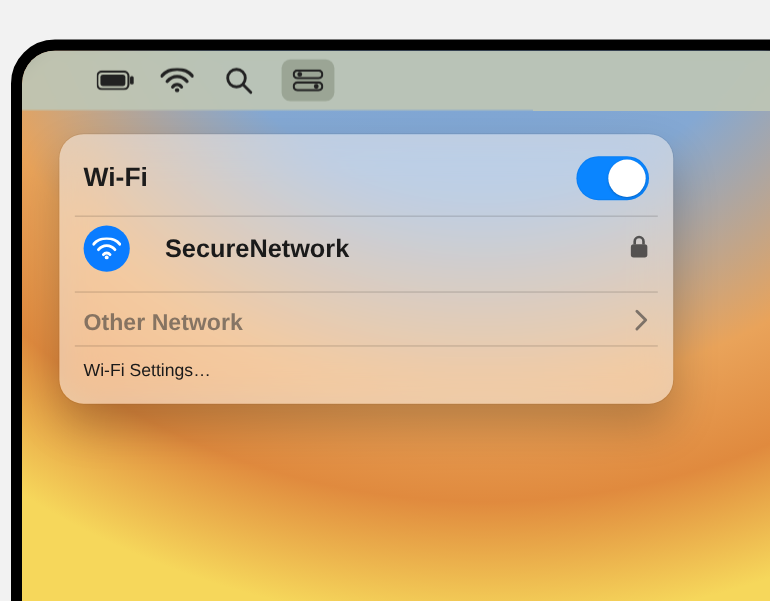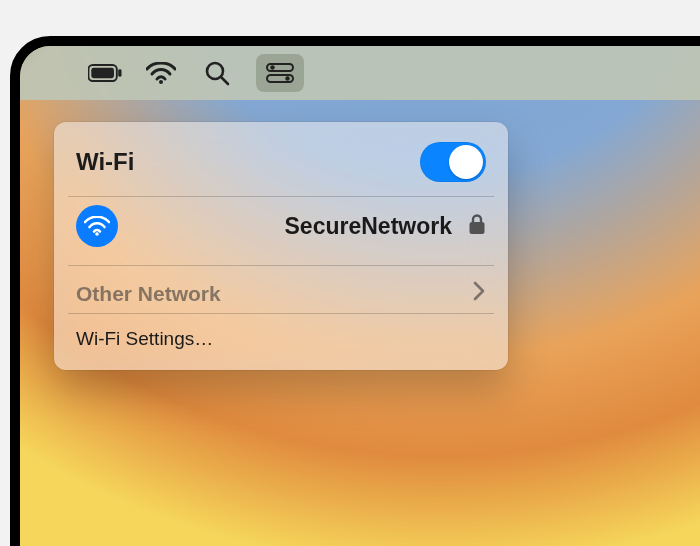--- a/index.html
+++ b/index.html
@@ -46,54 +46,53 @@
   .mb-clock {
     margin-left: 6px;
     font-size: 24px; font-weight: 600; color:#1a1a1a; letter-spacing: 0.2px;
     white-space: nowrap;
   }
   .mb-clock .time { margin-left: 10px; }
 
   .popover {
     position: absolute;
     top: 76px; left: 34px;
-    width: 454px;
-    border-radius: 12px;
+    width: 558px;
+    border-radius: 22px;
     background: rgba(235,232,230,0.60);
     box-shadow: 0 20px 40px rgba(0,0,0,0.22), 0 0 0 1px rgba(0,0,0,0.06);
     backdrop-filter: blur(18px) saturate(140%);
     padding: 6px 0 0 0;
   }
   .pop-row {
     display:flex; align-items:center;
     padding: 14px 22px;
   }
   .pop-title { font-size: 24px; font-weight: 700; color:#1c1c1c; flex:1; }
   .divider { height:1px; margin:0 14px; background: rgba(0,0,0,0.18); }
   .section-label {
     padding: 14px 22px 6px 22px;
     font-size: 21px; font-weight:700; color: rgba(55,55,55,0.58);
     display:flex; align-items:center;
   }
   .section-label .chev { margin-left:auto; color: rgba(55,55,55,0.6); }
   .network-row {
-    display:flex; align-items:center; gap:16px;
+    display:flex; align-items:center; gap:32px;
     padding: 8px 22px 18px 22px;
-    text-align: right;
   }
   .wifi-badge {
     width:42px; height:42px; border-radius:50%;
     background:#0a7cff;
     display:flex; align-items:center; justify-content:center;
   }
   .net-name { font-size: 23px; font-weight:600; color:#1a1a1a; flex:1; }
   .lock { color: rgba(30,30,30,0.65); }
   .settings-row {
     padding: 14px 22px 20px 22px;
-    font-size: 19px; font-weight:500; color:#1a1a1a;
+    font-size: 16px; font-weight:500; color:#1a1a1a;
   }
 
   
   .toggle {
     width: 66px; height: 40px; border-radius: 40px;
     background:#0a85ff; position:relative;
     box-shadow: inset 0 0 0 1px rgba(0,0,0,0.05);
   }
   .toggle .knob {
     position:absolute; top:3px; right:3px;

